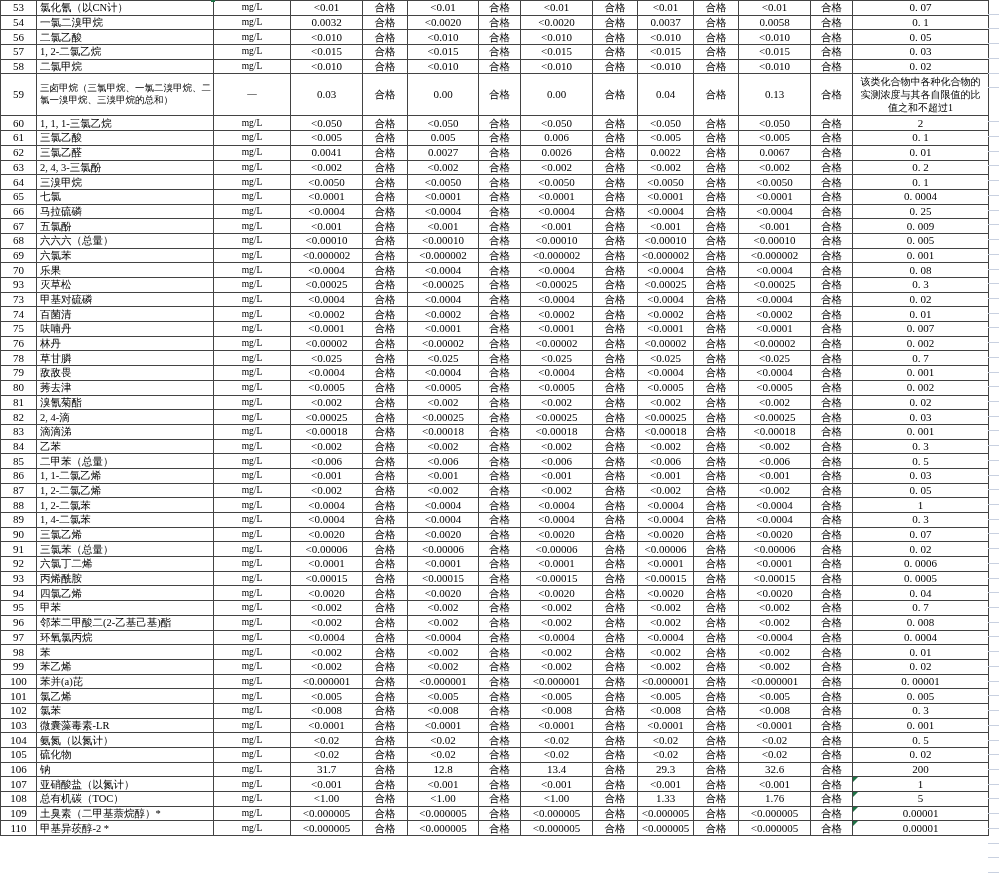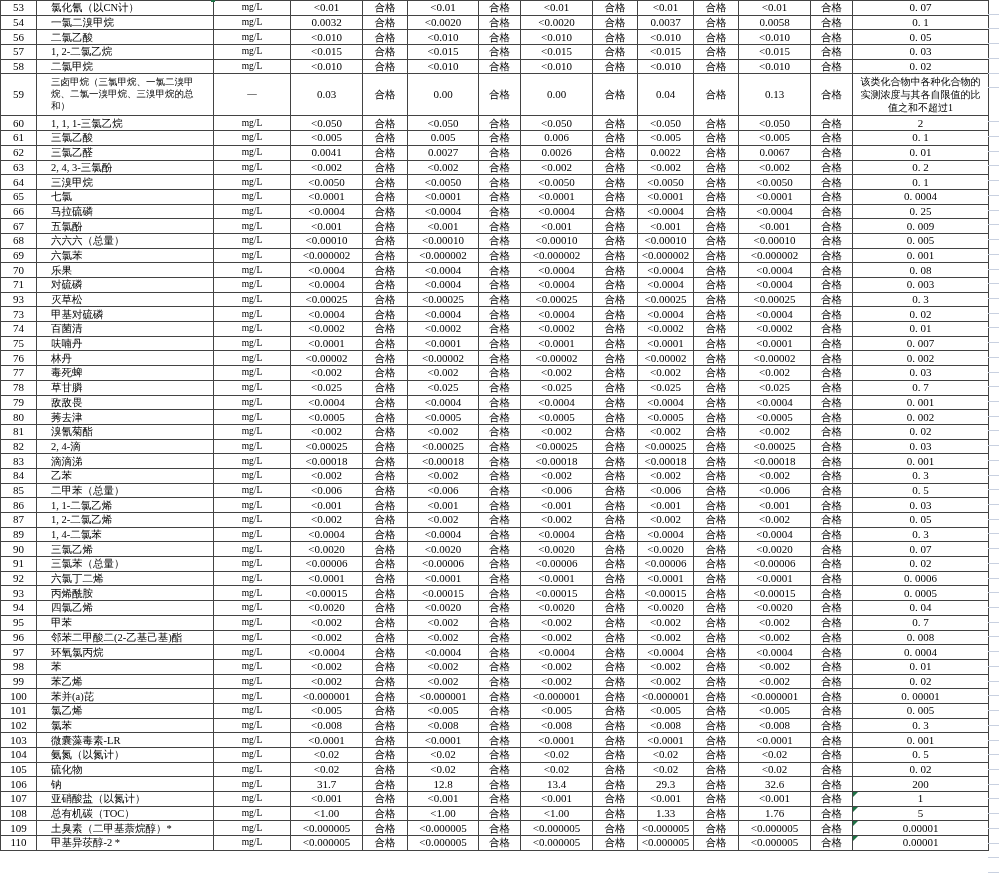--- a/index.html
+++ b/index.html
@@ -2,21 +2,21 @@
 <html><head>
 <meta charset="utf-8">
 <style>
   html,body{margin:0;padding:0;width:999px;height:879px;background:#ffffff;overflow:hidden;
     font-family:"Liberation Serif","DejaVu Serif",serif;color:#000;}
   .sheet{position:relative;width:999px;height:879px;}
   table.grid{position:absolute;left:0;top:0;width:988px;border-collapse:collapse;table-layout:fixed;}
   td{border:1px solid #434343;padding:0 2px;height:13.7px;line-height:13px;
      font-size:11px;text-align:center;vertical-align:middle;overflow:hidden;white-space:nowrap;}
   td.c-no{font-size:11px;}
-  td.c-name{text-align:left;font-size:10.5px;padding-left:14px;}
+  td.c-name{text-align:left;font-size:10.5px;padding-left:3px;}
   td.c-unit{font-family:Liberation Serif, serif;font-size:9.5px;}
   td.c-val{font-size:11px;}
   td.c-pass{font-size:10.5px;}
   td.c-limit{font-size:11px;position:relative;}
   tr.tall td{height:32px;}
   tr.tall td.c-name{white-space:normal;font-size:9.5px;line-height:1.25;}
   tr.tall td.c-limit{white-space:normal;font-size:10px;line-height:1.3;padding:1px 3px;}
   td.flag::before{content:"";position:absolute;left:0;top:0;width:0;height:0;
      border-top:5px solid #1e7145;border-right:5px solid transparent;}
   .strip{position:absolute;left:988px;top:0;width:11px;height:879px;}
@@ -311,36 +311,20 @@
           <td class="c-pass">合格</td>
           <td class="c-val">&lt;0.0004</td>
           <td class="c-pass">合格</td>
           <td class="c-val">&lt;0.0004</td>
           <td class="c-pass">合格</td>
           <td class="c-val">&lt;0.0004</td>
           <td class="c-pass">合格</td>
           <td class="c-limit">0. 08</td>
         </tr>
         <tr>
-          <td class="c-no">71</td>
-          <td class="c-name">对硫磷</td>
-          <td class="c-unit">mg/L</td>
-          <td class="c-val">&lt;0.0004</td>
-          <td class="c-pass">合格</td>
-          <td class="c-val">&lt;0.0004</td>
-          <td class="c-pass">合格</td>
-          <td class="c-val">&lt;0.0004</td>
-          <td class="c-pass">合格</td>
-          <td class="c-val">&lt;0.0004</td>
-          <td class="c-pass">合格</td>
-          <td class="c-val">&lt;0.0004</td>
-          <td class="c-pass">合格</td>
-          <td class="c-limit">0. 003</td>
-        </tr>
-        <tr>
           <td class="c-no">93</td>
           <td class="c-name">灭草松</td>
           <td class="c-unit">mg/L</td>
           <td class="c-val">&lt;0.00025</td>
           <td class="c-pass">合格</td>
           <td class="c-val">&lt;0.00025</td>
           <td class="c-pass">合格</td>
           <td class="c-val">&lt;0.00025</td>
           <td class="c-pass">合格</td>
           <td class="c-val">&lt;0.00025</td>
@@ -407,36 +391,20 @@
           <td class="c-pass">合格</td>
           <td class="c-val">&lt;0.00002</td>
           <td class="c-pass">合格</td>
           <td class="c-val">&lt;0.00002</td>
           <td class="c-pass">合格</td>
           <td class="c-val">&lt;0.00002</td>
           <td class="c-pass">合格</td>
           <td class="c-limit">0. 002</td>
         </tr>
         <tr>
-          <td class="c-no">77</td>
-          <td class="c-name">毒死蜱</td>
-          <td class="c-unit">mg/L</td>
-          <td class="c-val">&lt;0.002</td>
-          <td class="c-pass">合格</td>
-          <td class="c-val">&lt;0.002</td>
-          <td class="c-pass">合格</td>
-          <td class="c-val">&lt;0.002</td>
-          <td class="c-pass">合格</td>
-          <td class="c-val">&lt;0.002</td>
-          <td class="c-pass">合格</td>
-          <td class="c-val">&lt;0.002</td>
-          <td class="c-pass">合格</td>
-          <td class="c-limit">0. 03</td>
-        </tr>
-        <tr>
           <td class="c-no">78</td>
           <td class="c-name">草甘膦</td>
           <td class="c-unit">mg/L</td>
           <td class="c-val">&lt;0.025</td>
           <td class="c-pass">合格</td>
           <td class="c-val">&lt;0.025</td>
           <td class="c-pass">合格</td>
           <td class="c-val">&lt;0.025</td>
           <td class="c-pass">合格</td>
           <td class="c-val">&lt;0.025</td>
@@ -581,20 +549,36 @@
           <td class="c-pass">合格</td>
           <td class="c-val">&lt;0.002</td>
           <td class="c-pass">合格</td>
           <td class="c-val">&lt;0.002</td>
           <td class="c-pass">合格</td>
           <td class="c-val">&lt;0.002</td>
           <td class="c-pass">合格</td>
           <td class="c-val">&lt;0.002</td>
           <td class="c-pass">合格</td>
           <td class="c-limit">0. 05</td>
+        </tr>
+        <tr>
+          <td class="c-no">88</td>
+          <td class="c-name">1, 2-二氯苯</td>
+          <td class="c-unit">mg/L</td>
+          <td class="c-val">&lt;0.0004</td>
+          <td class="c-pass">合格</td>
+          <td class="c-val">&lt;0.0004</td>
+          <td class="c-pass">合格</td>
+          <td class="c-val">&lt;0.0004</td>
+          <td class="c-pass">合格</td>
+          <td class="c-val">&lt;0.0004</td>
+          <td class="c-pass">合格</td>
+          <td class="c-val">&lt;0.0004</td>
+          <td class="c-pass">合格</td>
+          <td class="c-limit">1</td>
         </tr>
         <tr>
           <td class="c-no">89</td>
           <td class="c-name">1, 4-二氯苯</td>
           <td class="c-unit">mg/L</td>
           <td class="c-val">&lt;0.0004</td>
           <td class="c-pass">合格</td>
           <td class="c-val">&lt;0.0004</td>
           <td class="c-pass">合格</td>
           <td class="c-val">&lt;0.0004</td>

